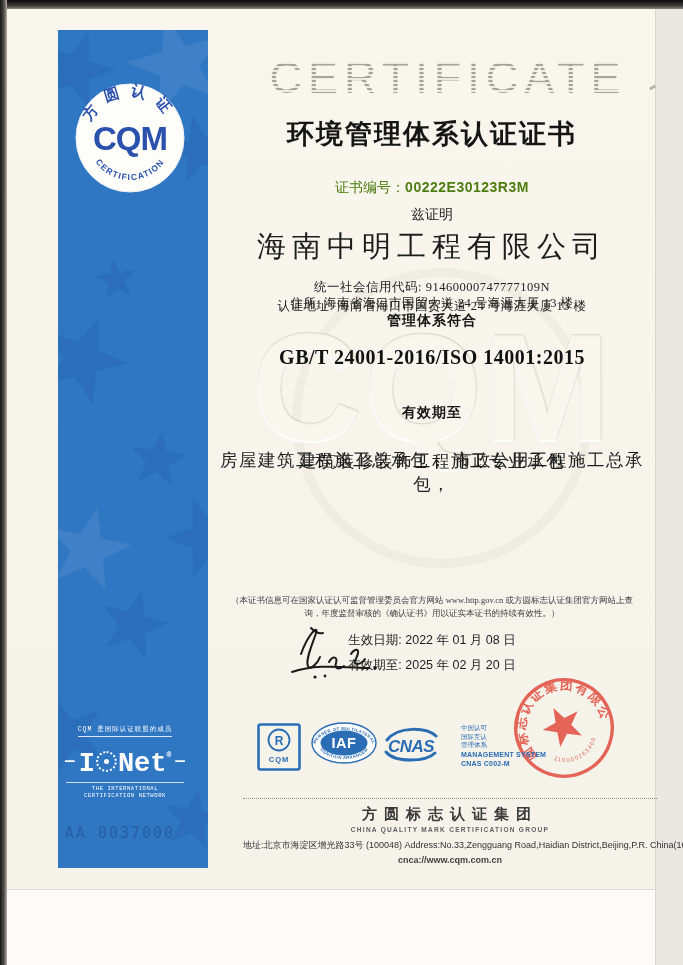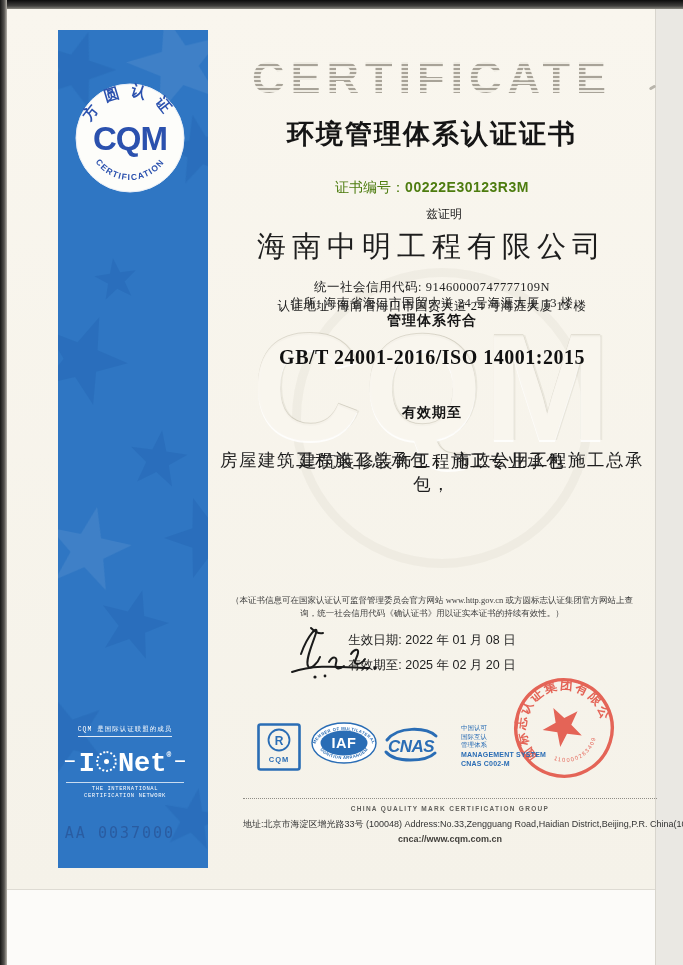--- a/index.html
+++ b/index.html
@@ -33,28 +33,28 @@
   .q-circle{display:inline-block;width:17px;height:17px;border:2px dotted #fff;border-radius:50%;position:relative;top:1px;margin:0 1px;}
   .q-circle::after{content:"";position:absolute;left:6px;top:6px;width:5px;height:5px;background:#fff;border-radius:50%;}
   .iqnet-reg{font-size:8px;vertical-align:14px;}
   .iqnet-tagline{margin:3px auto 0;width:118px;font-size:5.5px;letter-spacing:0.6px;border-top:1px solid rgba(255,255,255,0.75);padding-top:2px;}
   .serial{position:absolute;left:0;top:794px;width:124px;text-align:center;font-family:"DejaVu Sans Mono",monospace;
           font-size:15px;letter-spacing:2px;color:#2a5a9e;opacity:0.9;}
 
   
   .content{position:absolute;left:209px;top:0;width:446px;}
   .content > div{position:absolute;left:0;width:446px;text-align:center;}
-  .cert-heading{top:52px;font-size:45px;font-weight:bold;letter-spacing:6px;color:#c9c4b9;font-family:"Liberation Sans",sans-serif;}
+  .cert-heading{top:52px;font-size:45px;font-weight:normal;letter-spacing:6px;color:#c9c4b9;font-family:"Liberation Sans",sans-serif;margin-left:16px;}
   @supports ((-webkit-background-clip:text) or (background-clip:text)){
     .cert-heading{background:repeating-linear-gradient(180deg,#a8a398 0 2px,#efece3 2px 4px);-webkit-background-clip:text;background-clip:text;color:transparent;}
   }
   .title{top:116px;font-size:27px;font-weight:bold;letter-spacing:2px;color:#151515;}
   .certno{top:179px;font-size:14px;color:#4d7c0f;font-family:"Liberation Serif",serif;}
   .certno b{font-family:"Liberation Sans",sans-serif;font-weight:600;letter-spacing:0.5px;}
-  .attest{top:206px;font-size:12px;color:#222;font-family:"Liberation Serif",serif;margin-left:12px;}
+  .attest{top:206px;font-size:14px;color:#222;font-family:"Liberation Serif",serif;}
   .company{top:227px;font-size:29px;letter-spacing:6px;color:#1d1d1d;font-family:"Liberation Serif",serif;}
   .info1{top:279px;}  .info2{top:295px;}  .info3{top:298px;}
   .info1,.info2,.info3{font-size:12.5px;color:#232323;font-family:"Liberation Serif",serif;letter-spacing:0.5px;}
   .syslabel{top:312px;font-size:14px;font-weight:bold;color:#161616;letter-spacing:1px;}
   .standard{top:346px;font-size:20px;font-weight:bold;color:#111;font-family:"Liberation Serif",serif;letter-spacing:0.5px;}
   .scopelabel{top:404px;font-size:14px;font-weight:bold;color:#161616;letter-spacing:1px;}
   .scope1{top:448px;} .scope2{top:449px;}
   .scope1,.scope2{font-size:17.5px;color:#1e1e1e;font-family:"Liberation Serif",serif;letter-spacing:1.5px;}
   .fine1{top:595px;} .fine2{top:608px;}
   .fine1,.fine2{font-size:8.5px;color:#3c3c3c;font-family:"Liberation Serif",serif;white-space:nowrap;}
@@ -152,21 +152,21 @@
     <div class="company">海南中明工程有限公司</div>
     <div class="info1">统一社会信用代码: 91460000747777109N</div>
     <div class="info2">住所: 海南省海口市国贸大道 24 号海涯大厦 13 楼</div>
     <div class="info3">认证地址: 海南省海口市国贸大道 24 号海涯大厦 13 楼</div>
     <div class="syslabel">管理体系符合</div>
     <div class="standard">GB/T 24001-2016/ISO 14001:2015</div>
     <div class="scopelabel">有效期至</div>
     <div class="scope1">房屋建筑工程施工总承包， 市政公用工程施工总承包，</div>
     <div class="scope2">建筑装修装饰工程施工专业承包</div>
     <div class="fine1">（本证书信息可在国家认证认可监督管理委员会官方网站 www.http.gov.cn 或方圆标志认证集团官方网站上查</div>
-    <div class="fine2">询，统一社会信用代码《确认证书》用以证实本证书的持续有效性。）</div>
+    <div class="fine2">询，年度监督审核的《确认证书》用以证实本证书的持续有效性。）</div>
 
     <div class="dates">
       <div>生效日期: 2022 年 01 月 08 日</div>
       <div>有效期至: 2025 年 02 月 20 日</div>
     </div>
 
     <svg class="signature" width="96" height="68" viewBox="0 0 96 68">
       <g fill="none" stroke="#1a1a1a" stroke-width="2" stroke-linecap="round">
         <path d="M16,36 C23,16 34,6 31,15 C28,25 20,42 23,48 C25,53 33,45 35,39"></path>
         <path d="M26,10 C30,14 34,16 38,15"></path>
@@ -230,18 +230,19 @@
   <div class="cnas-block">
     <div class="cn">中国认可</div>
     <div class="cn">国际互认</div>
     <div class="cn">管理体系</div>
     <div class="en">MANAGEMENT SYSTEM</div>
     <div class="en">CNAS C002-M</div>
   </div>
 
   <div class="footer">
     <div class="footer-sep"></div>
+    <div class="org-cn">方圆标志认证集团</div>
     <div class="org-en">CHINA QUALITY MARK CERTIFICATION GROUP</div>
     <div class="addr">地址:北京市海淀区增光路33号 (100048)   Address:No.33,Zengguang Road,Haidian District,Beijing,P.R. China(100048)</div>
     <div class="url">cnca://www.cqm.com.cn</div>
   </div>
 
 </div>
 
 </body></html>

